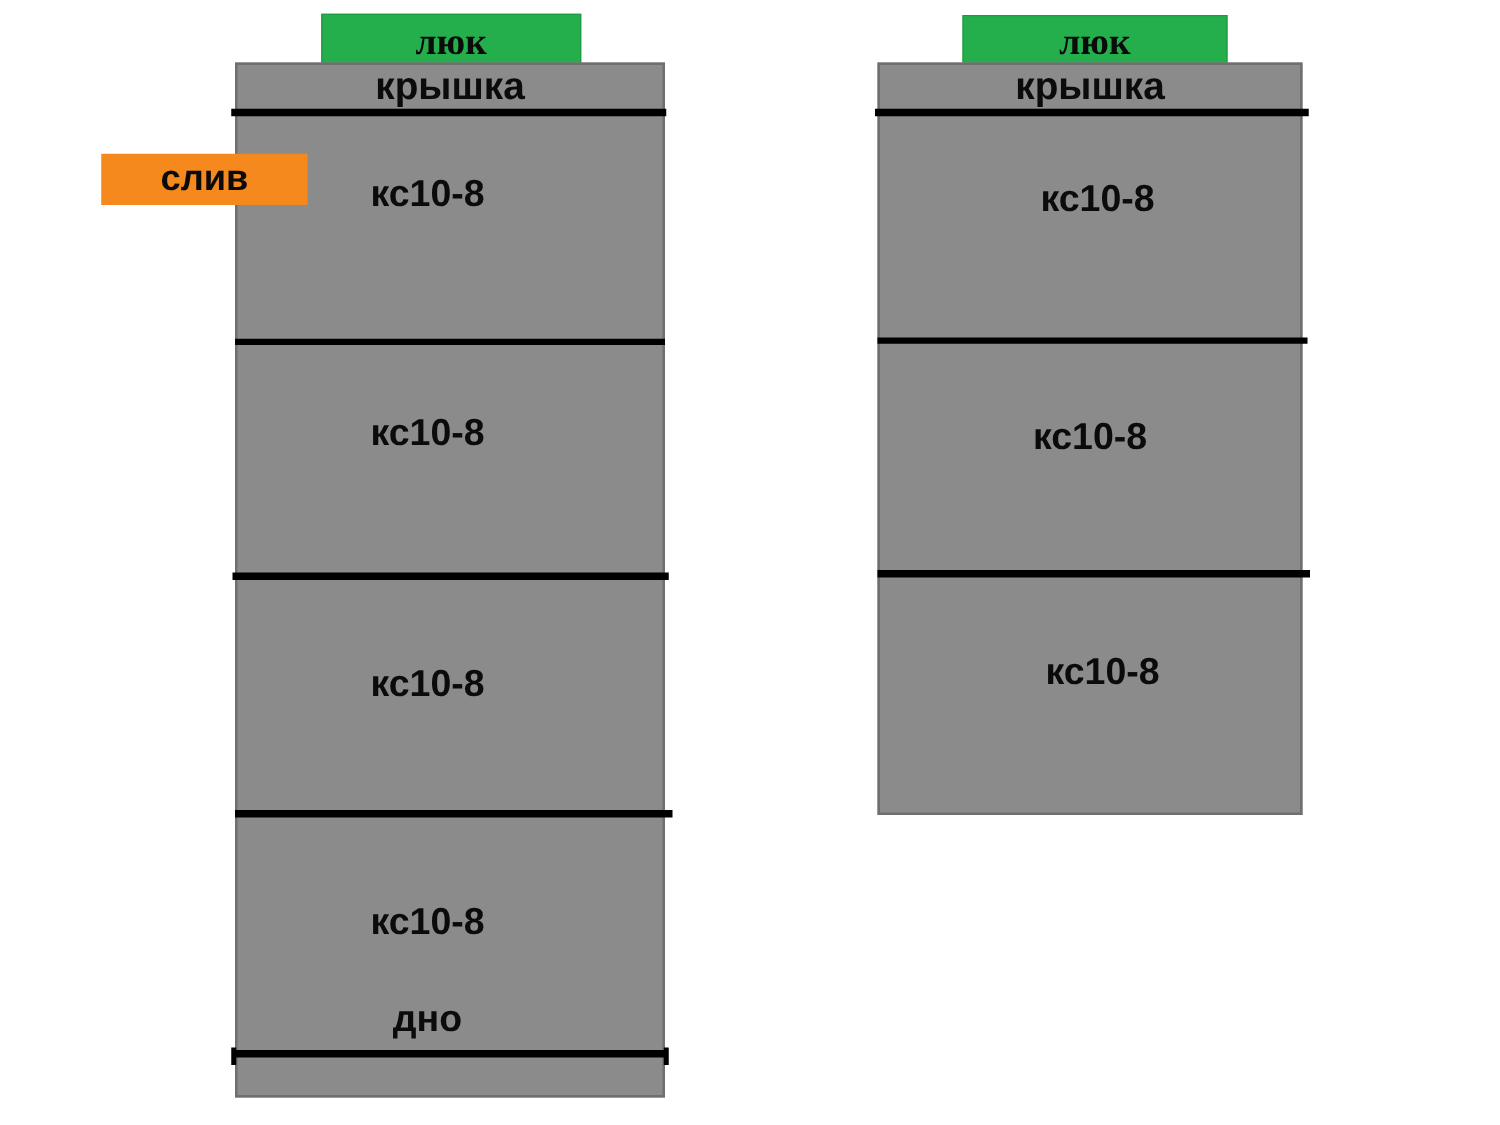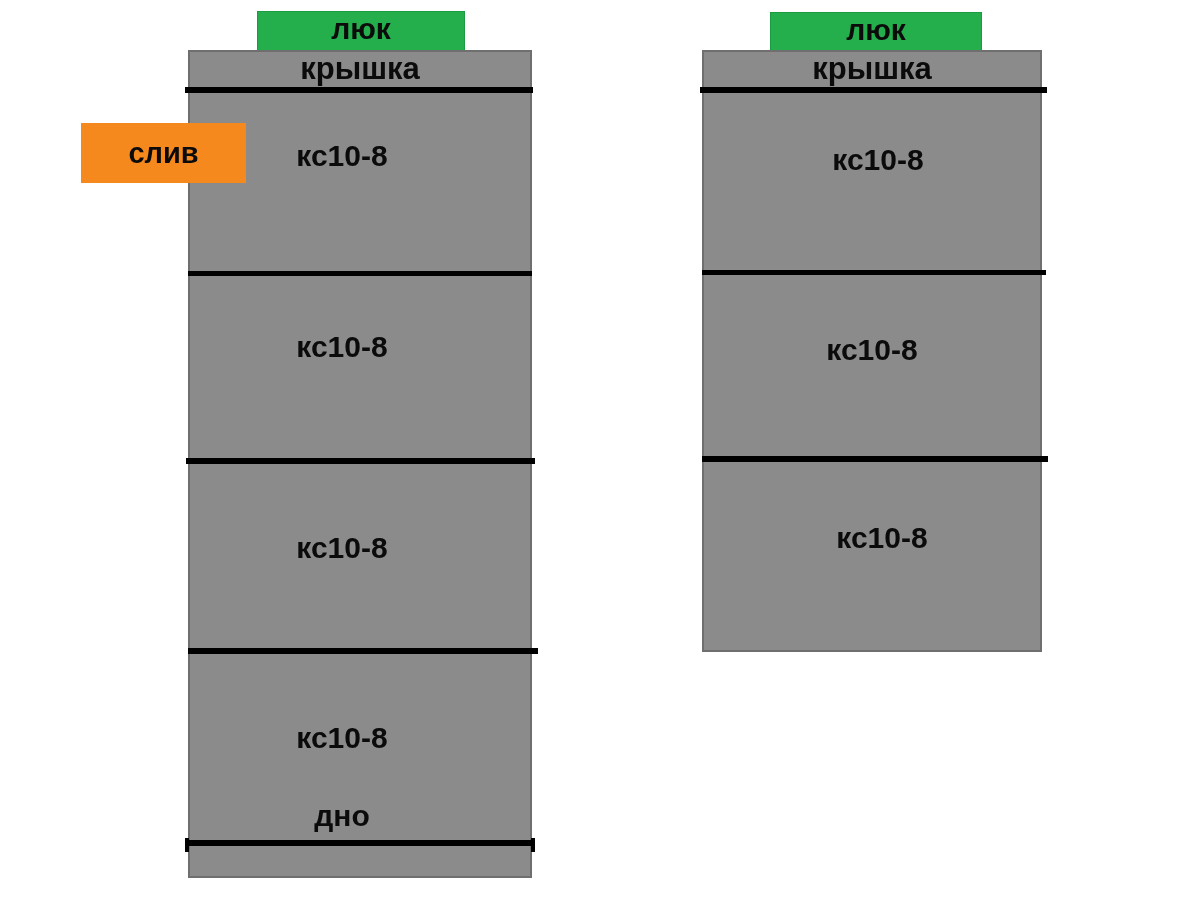--- a/index.html
+++ b/index.html
@@ -27,23 +27,24 @@
   }
   .left-body  { left: 188px; top: 50px;  width: 344px; height: 828px; }
   .right-body { left: 702px; top: 50px;  width: 340px; height: 602px; }
 
   
   .hatch {
     background: #24ae4c;
     border: 1px solid #1c9c40;
     z-index: 0;
     display: flex;
-    align-items: flex-start;
+    align-items: flex-end;
     justify-content: center;
     font-size: 30px;
+    font-family: Liberation Serif, serif;
   }
   .left-hatch  { left: 257px; top: 11px; width: 208px; height: 41px; }
   .right-hatch { left: 770px; top: 12px; width: 212px; height: 40px; }
 
   
   .hline { background: #000000; z-index: 2; }
   .l-line-top    { left: 185px; top: 87px;  width: 348px; height: 6px; }
   .l-line-1      { left: 188px; top: 271px; width: 344px; height: 5px; }
   .l-line-2      { left: 186px; top: 458px; width: 349px; height: 6px; }
   .l-line-3      { left: 188px; top: 648px; width: 350px; height: 6px; }
@@ -82,21 +83,21 @@
 
   
   .tag {
     background: #f6891e;
     z-index: 4;
     display: flex;
     align-items: center;
     justify-content: center;
     font-size: 29px;
   }
-  .drain-tag    { left: 81px;  top: 123px; width: 165px; height: 60px; text-align: center; }
+  .drain-tag    { left: 81px;  top: 123px; width: 165px; height: 41px; text-align: center; }
   .overflow-tag { left: 474px; top: 133px; width: 287px; height: 57px; font-size: 30px; }
 </style>
 </head>
 <body>
 
 <div class="canvas">
 
   <div class="abs hatch left-hatch">
     <span>люк</span>
   </div>

